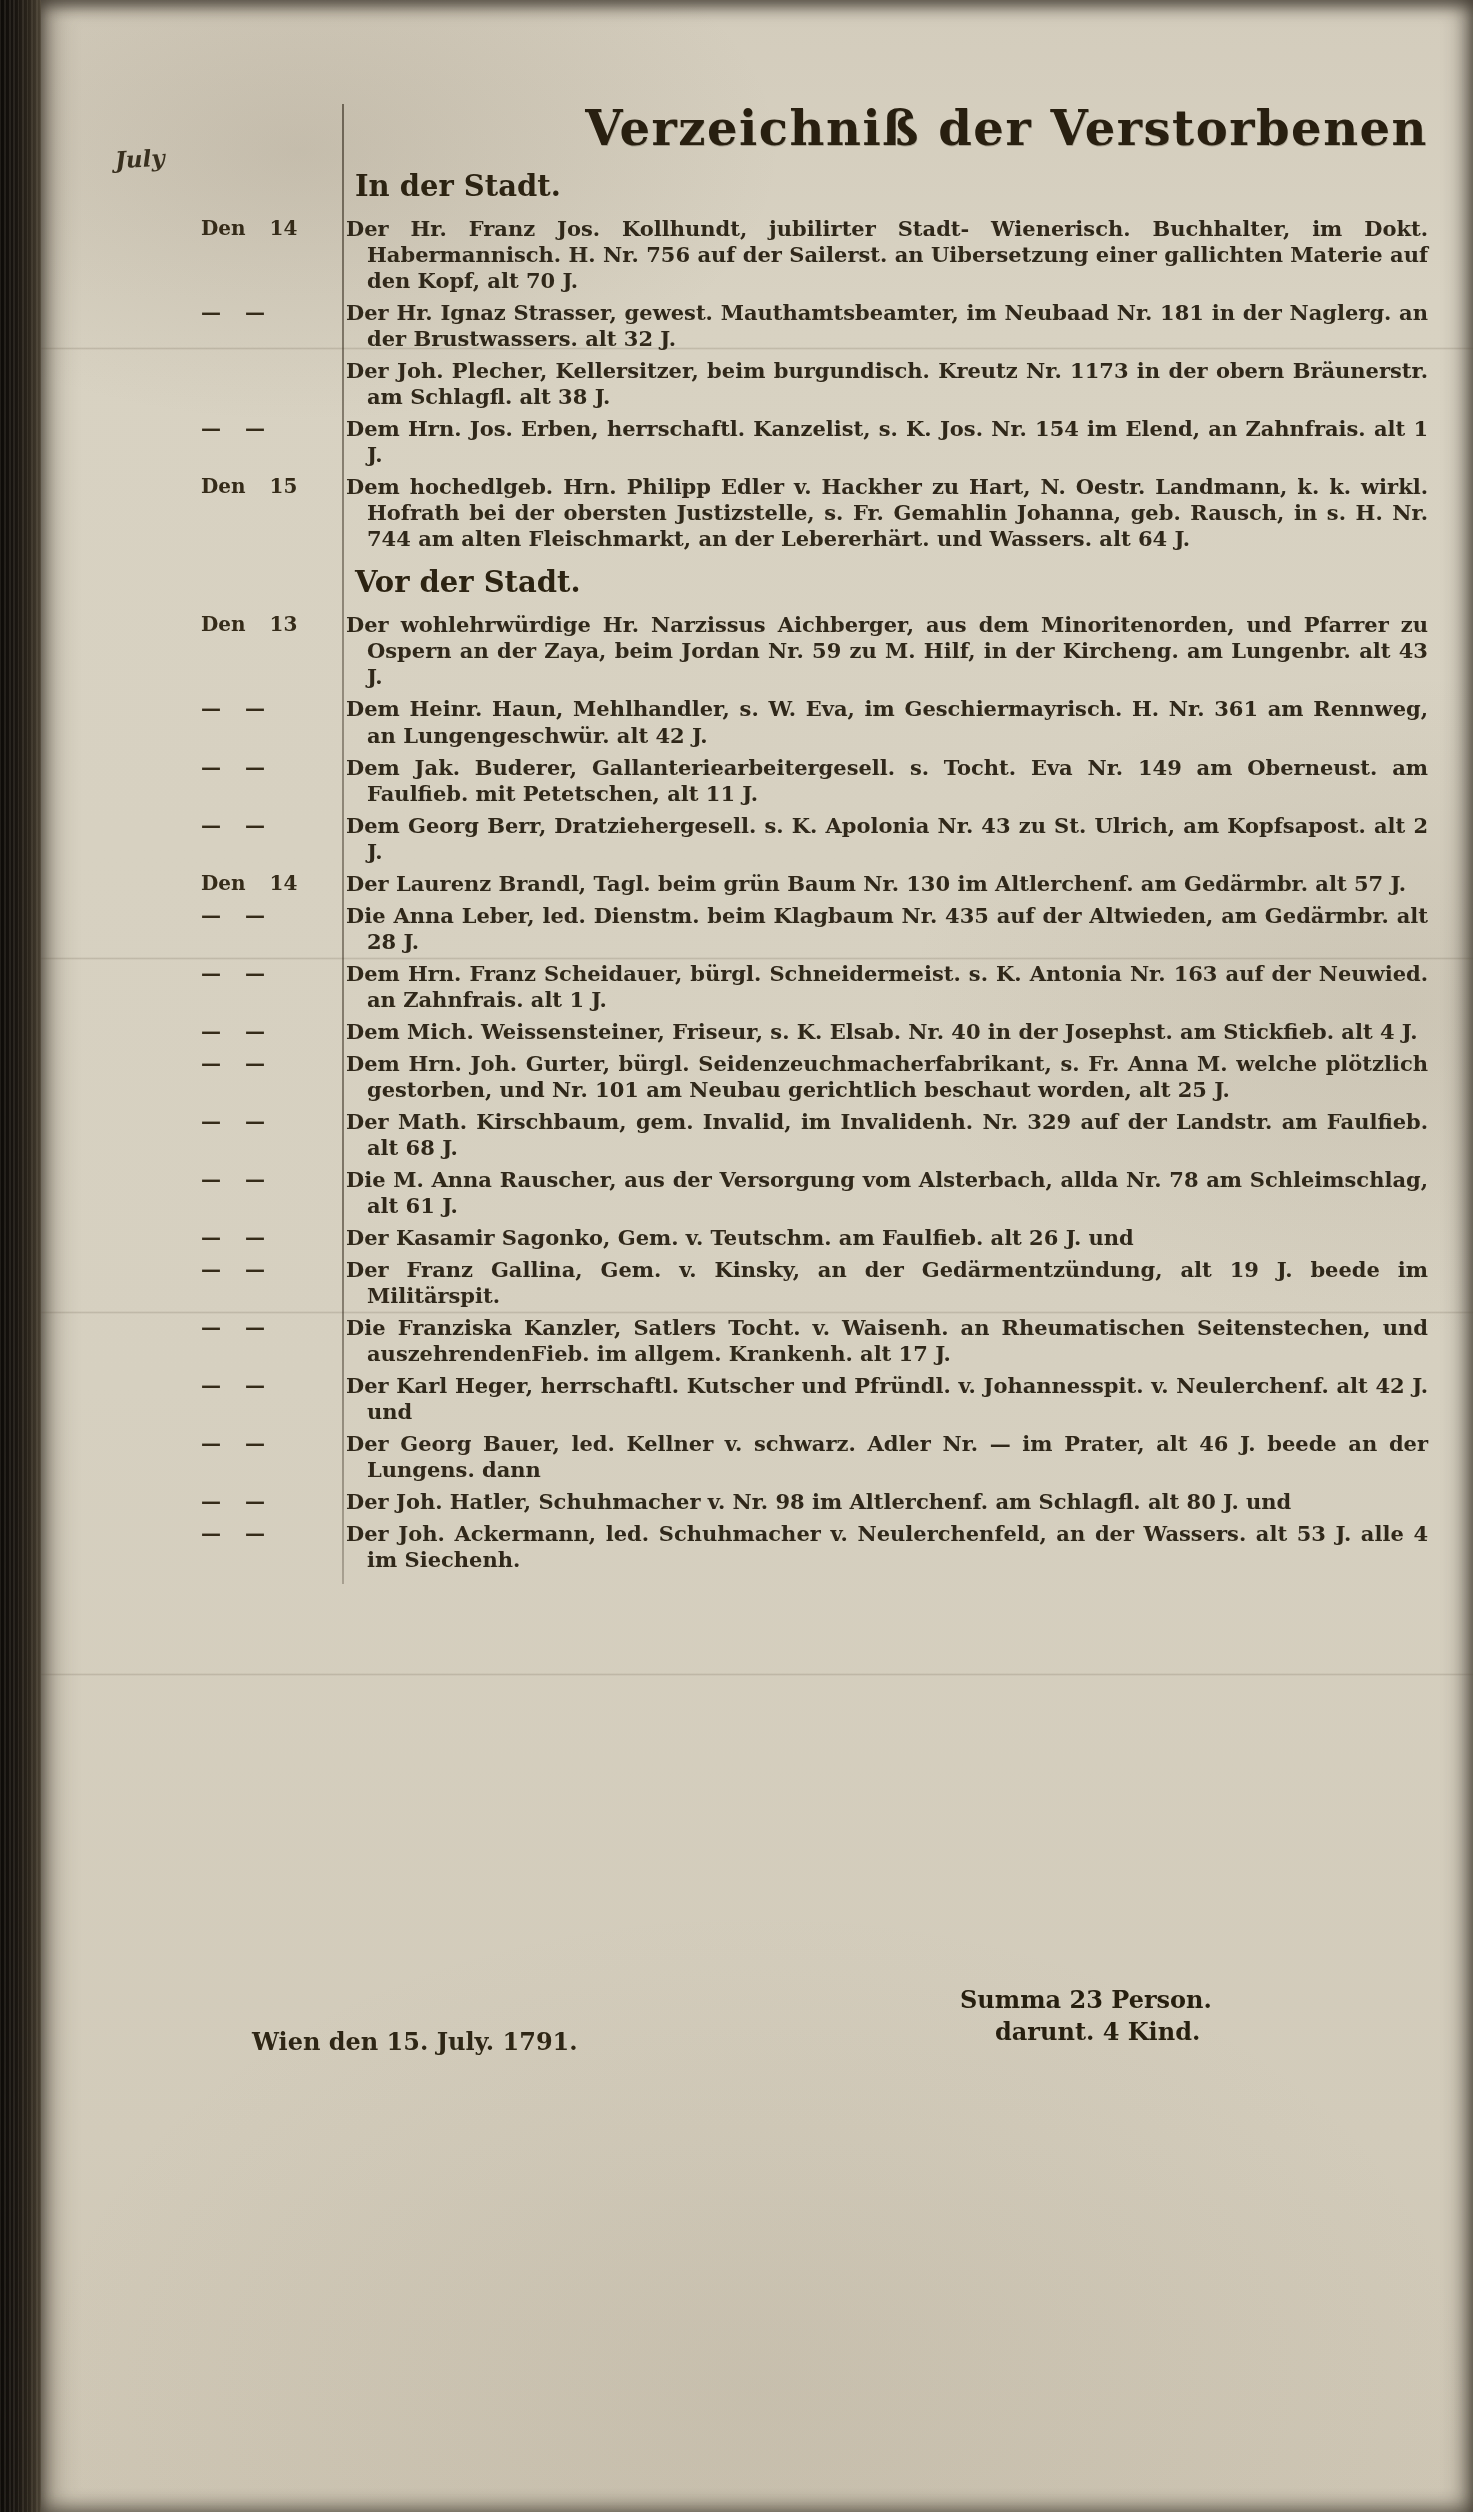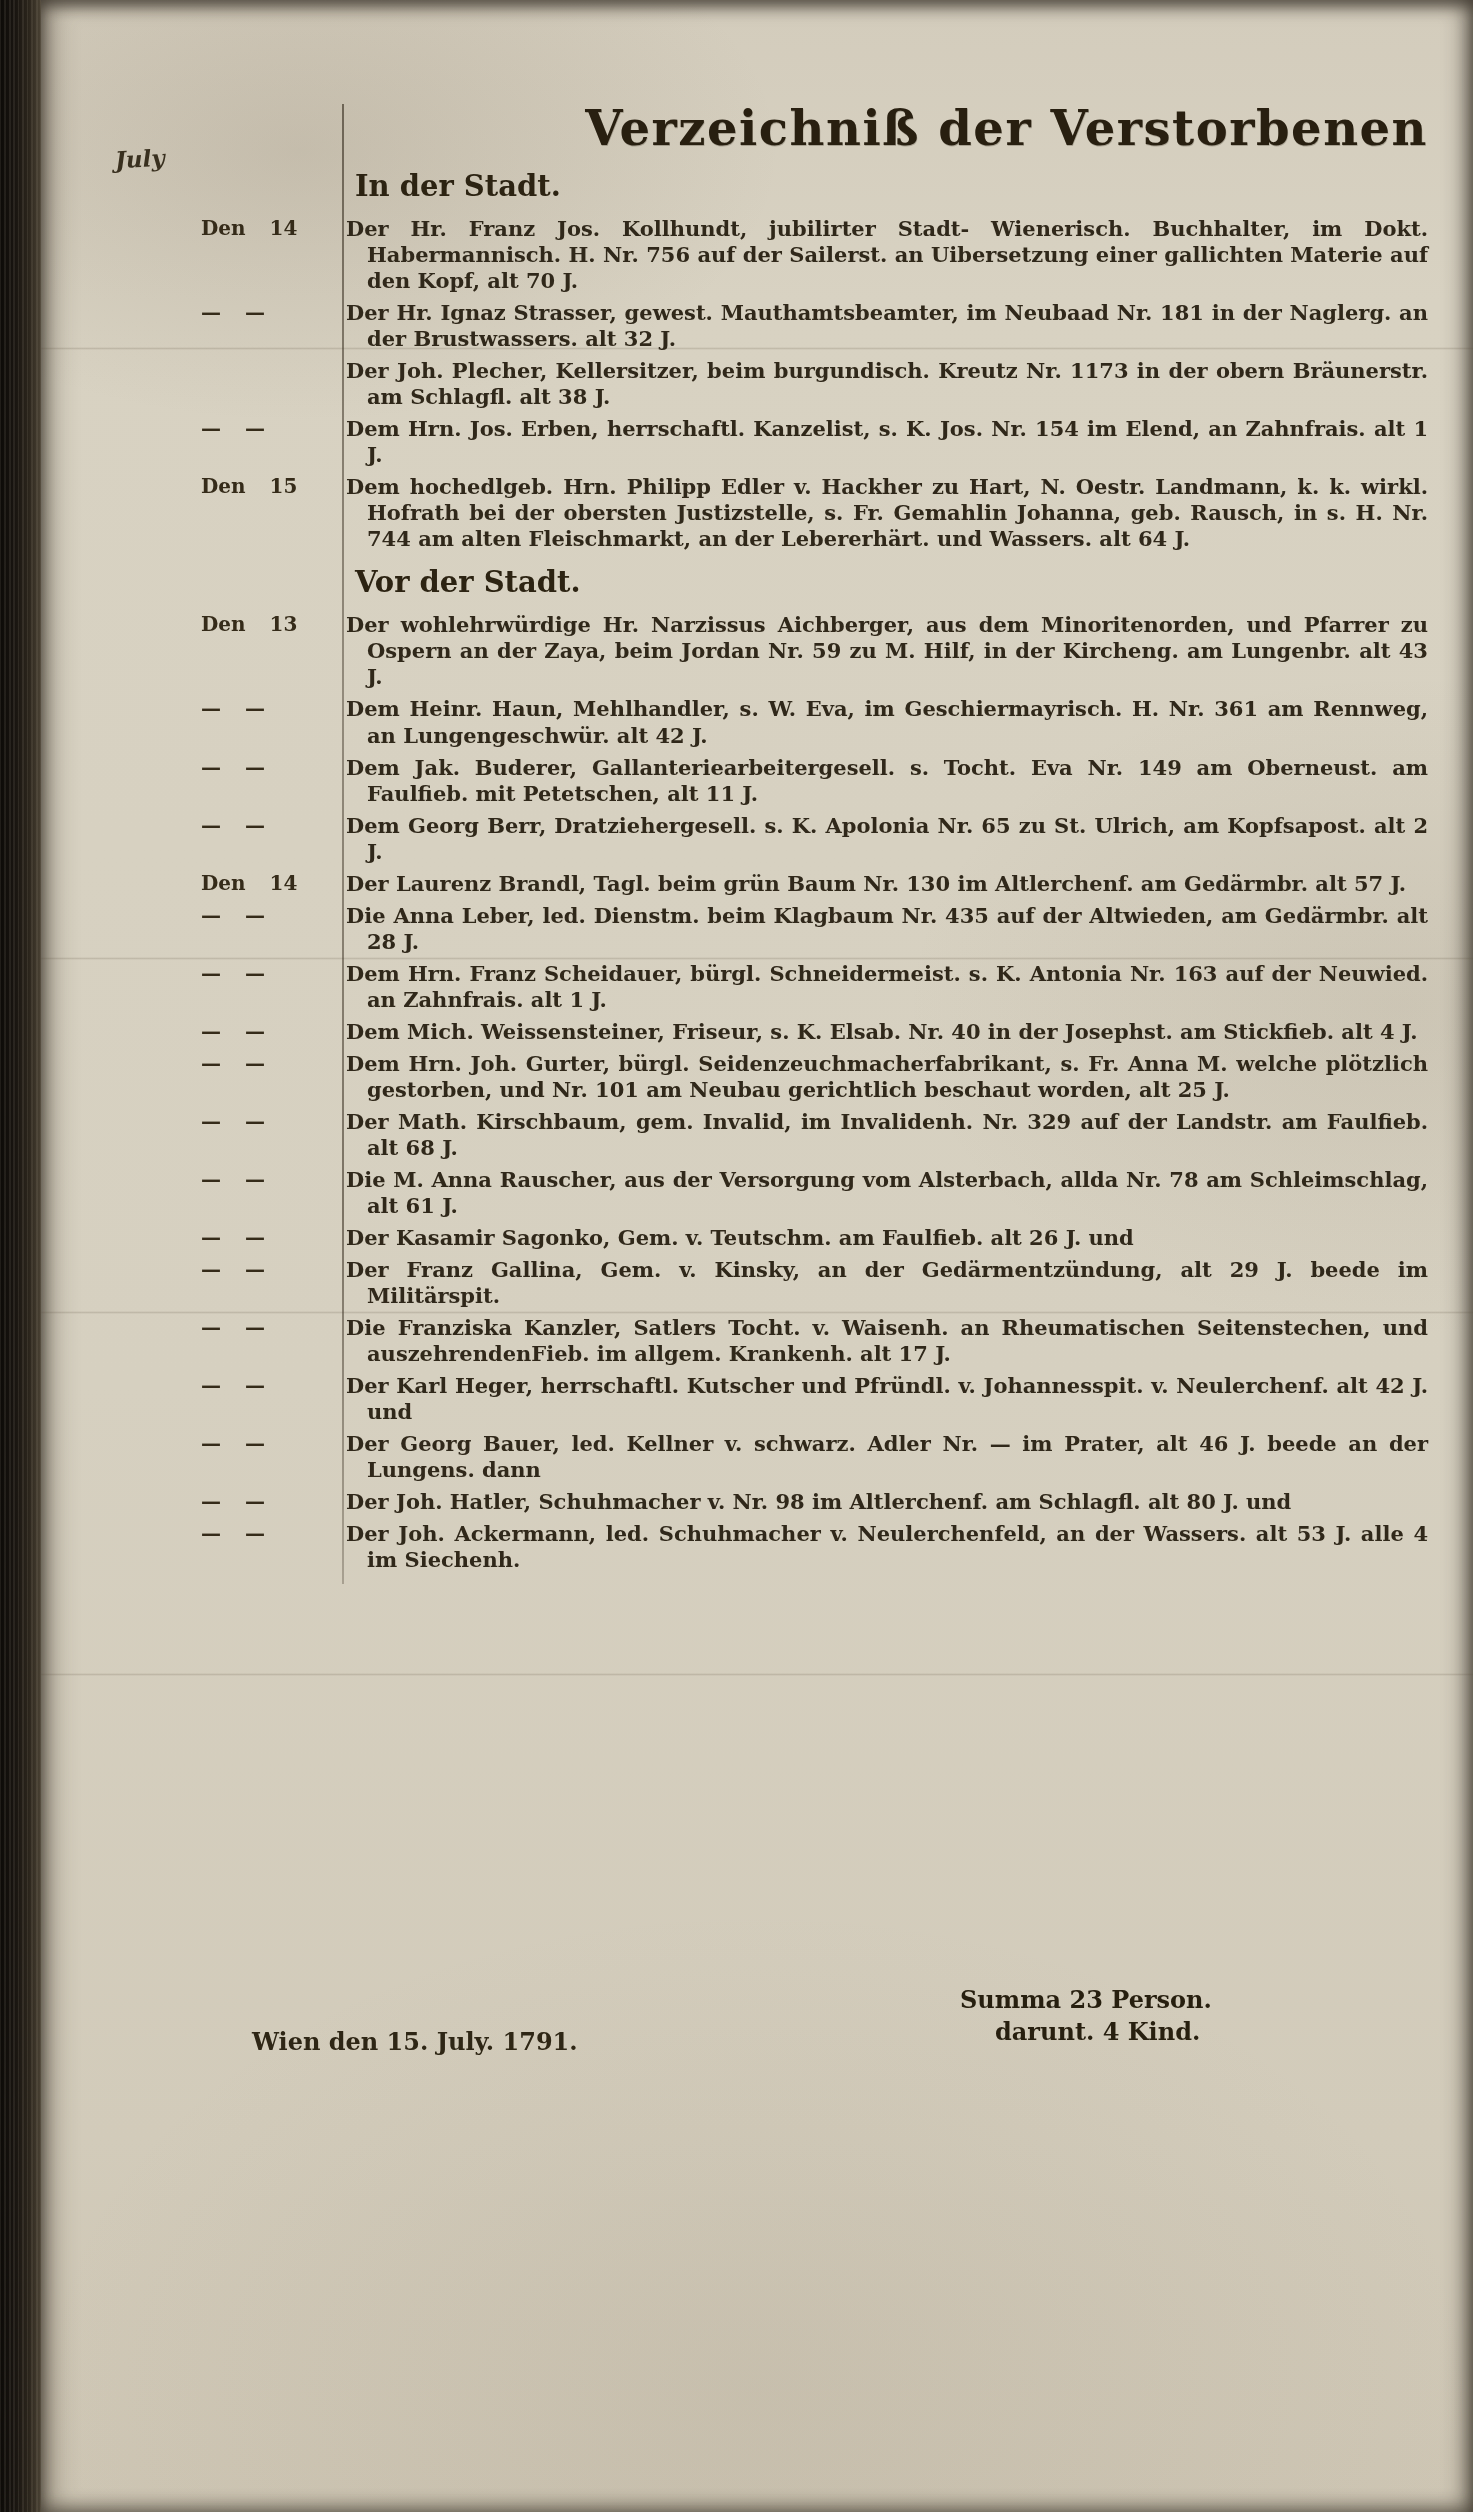--- a/index.html
+++ b/index.html
@@ -127,21 +127,21 @@
           <div class="entry">
             <div class="entry-date">— —</div>
             <div class="entry-text">Dem Heinr. Haun, Mehlhandler, s. W. Eva, im Geschiermayrisch. H. Nr. 361 am Rennweg, an Lungengeschwür. alt 42 J.</div>
           </div>
           <div class="entry">
             <div class="entry-date">— —</div>
             <div class="entry-text">Dem Jak. Buderer, Gallanteriearbeitergesell. s. Tocht. Eva Nr. 149 am Oberneust. am Faulfieb. mit Petetschen, alt 11 J.</div>
           </div>
           <div class="entry">
             <div class="entry-date">— —</div>
-            <div class="entry-text">Dem Georg Berr, Dratziehergesell. s. K. Apolonia Nr. 65 zu St. Ulrich, am Kopfsapost. alt 2 J.</div>
+            <div class="entry-text">Dem Georg Berr, Dratziehergesell. s. K. Apolonia Nr. 43 zu St. Ulrich, am Kopfsapost. alt 2 J.</div>
           </div>
           <div class="entry">
             <div class="entry-date">Den 14</div>
             <div class="entry-text">Der Laurenz Brandl, Tagl. beim grün Baum Nr. 130 im Altlerchenf. am Gedärmbr. alt 57 J.</div>
           </div>
           <div class="entry">
             <div class="entry-date">— —</div>
             <div class="entry-text">Die Anna Leber, led. Dienstm. beim Klagbaum Nr. 435 auf der Altwieden, am Gedärmbr. alt 28 J.</div>
           </div>
           <div class="entry">
@@ -163,21 +163,21 @@
           <div class="entry">
             <div class="entry-date">— —</div>
             <div class="entry-text">Die M. Anna Rauscher, aus der Versorgung vom Alsterbach, allda Nr. 78 am Schleimschlag, alt 61 J.</div>
           </div>
           <div class="entry">
             <div class="entry-date">— —</div>
             <div class="entry-text">Der Kasamir Sagonko, Gem. v. Teutschm. am Faulfieb. alt 26 J. und</div>
           </div>
           <div class="entry">
             <div class="entry-date">— —</div>
-            <div class="entry-text">Der Franz Gallina, Gem. v. Kinsky, an der Gedärmentzündung, alt 29 J. beede im Militärspit.</div>
+            <div class="entry-text">Der Franz Gallina, Gem. v. Kinsky, an der Gedärmentzündung, alt 19 J. beede im Militärspit.</div>
           </div>
           <div class="entry">
             <div class="entry-date">— —</div>
             <div class="entry-text">Die Franziska Kanzler, Satlers Tocht. v. Waisenh. an Rheumatischen Seitenstechen, und auszehrendenFieb. im allgem. Krankenh. alt 17 J.</div>
           </div>
           <div class="entry">
             <div class="entry-date">— —</div>
             <div class="entry-text">Der Karl Heger, herrschaftl. Kutscher und Pfründl. v. Johannesspit. v. Neulerchenf. alt 42 J. und</div>
           </div>
           <div class="entry">

